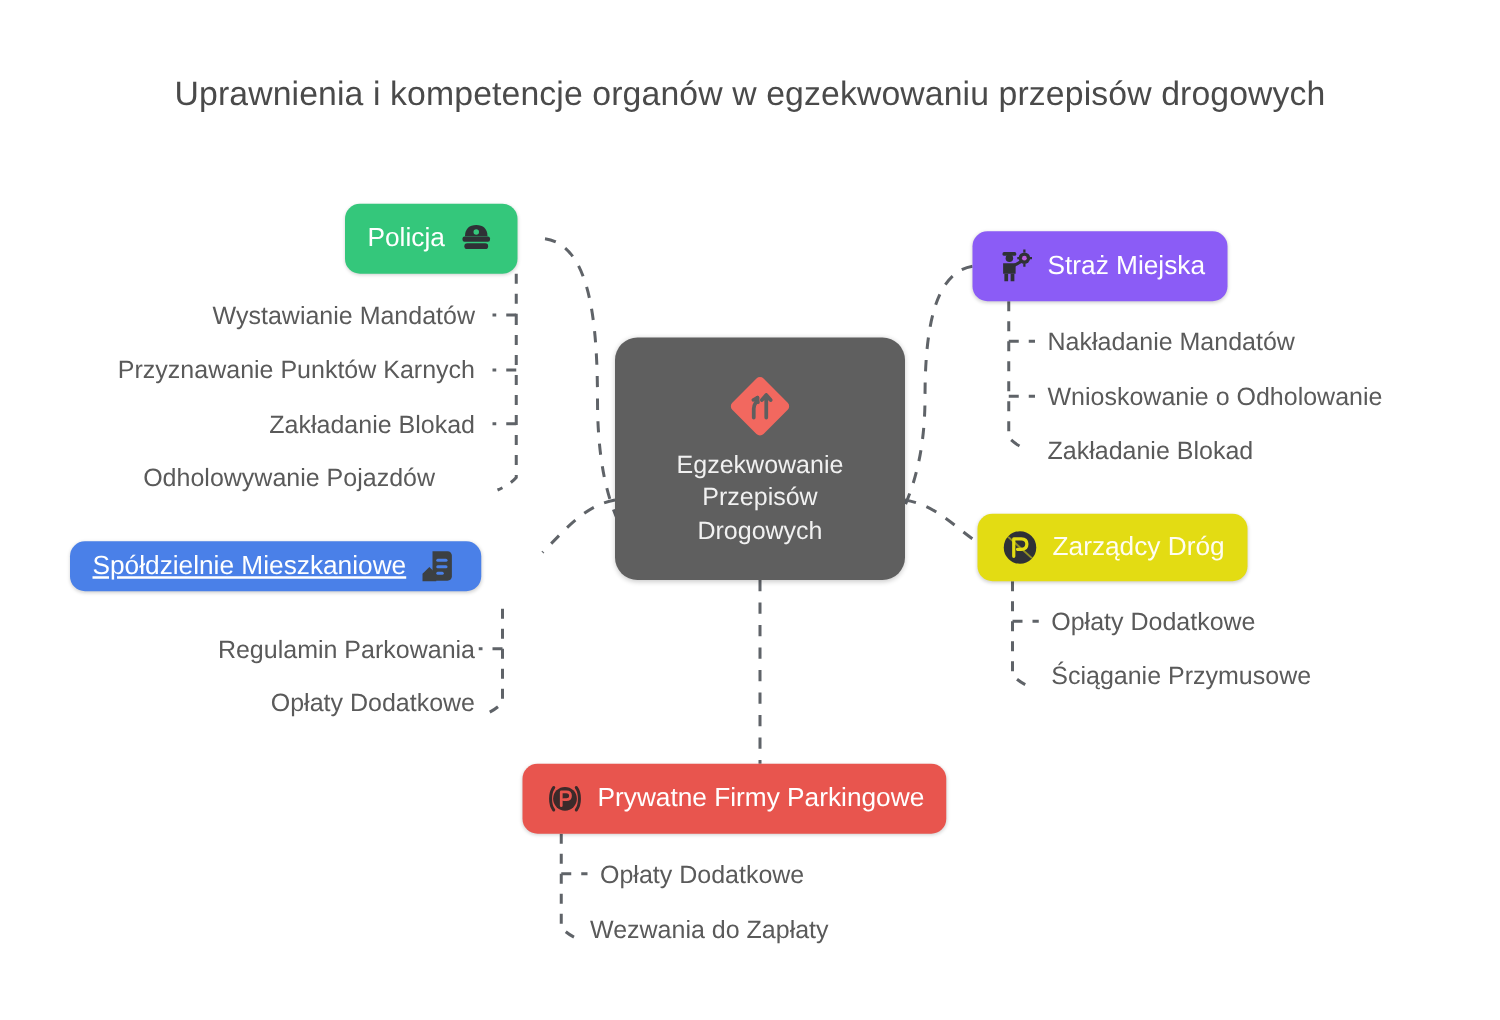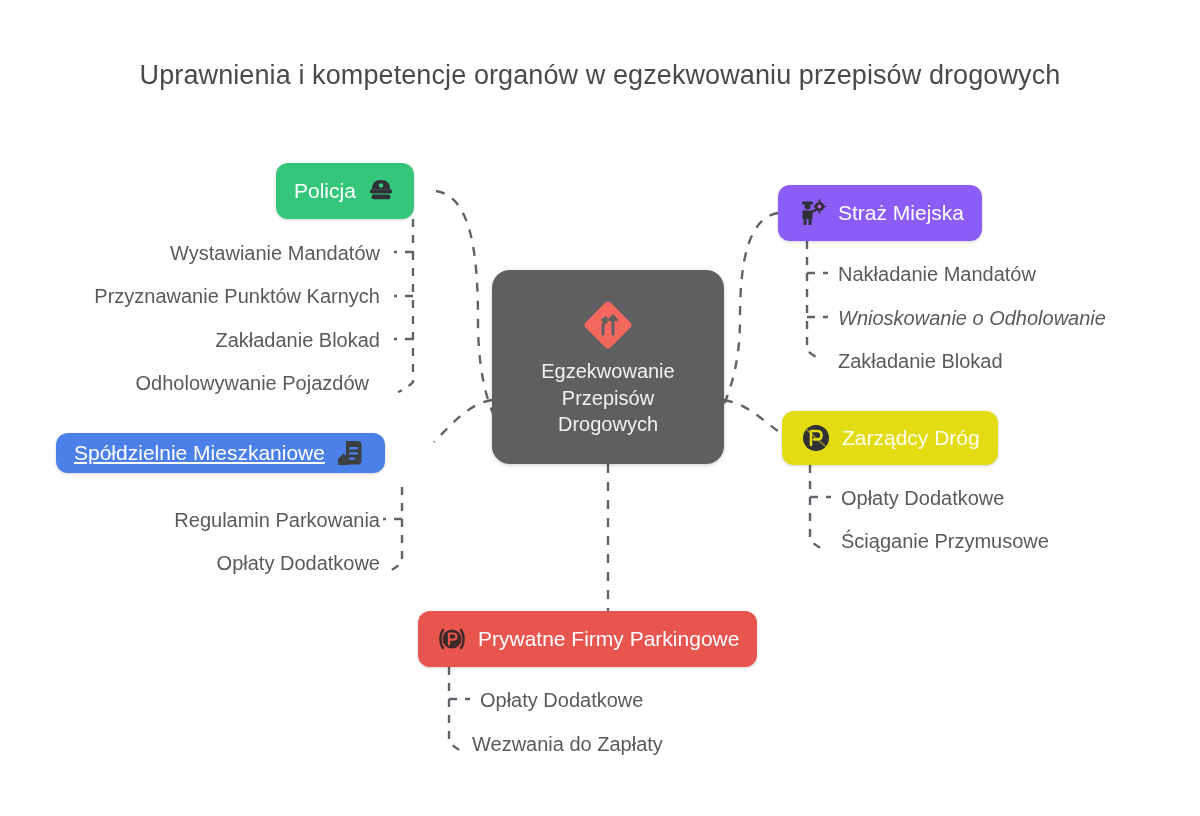--- a/index.html
+++ b/index.html
@@ -58,27 +58,27 @@
   
   .leaf {
     position: absolute;
     font-size: 20px; color: #5a5a5a; white-space: nowrap;
   }
   .leaf.r { text-align: right; }
 
   .lf-pol1 { right: 820px; top: 242px; }
   .lf-pol2 { right: 820px; top: 285px; }
   .lf-pol3 { right: 820px; top: 329px; }
-  .lf-pol4 { right: 831px; top: 372px; }
+  .lf-pol4 { right: 852px; top: 372px; }
 
   .lf-sp1 { right: 820px; top: 509px; }
   .lf-sp2 { right: 820px; top: 552px; }
 
   .lf-sm1 { left: 838px; top: 263px; }
-  .lf-sm2 { left: 838px; top: 307px; font-style: italic; }
+  .lf-sm2 { left: 838px; top: 307px; }
   .lf-sm3 { left: 838px; top: 350px; }
 
   .lf-zd1 { left: 841px; top: 487px; }
   .lf-zd2 { left: 841px; top: 530px; }
 
   .lf-pf1 { left: 480px; top: 689px; }
   .lf-pf2 { left: 472px; top: 733px; }
 </style>
 </head>
 <body>

